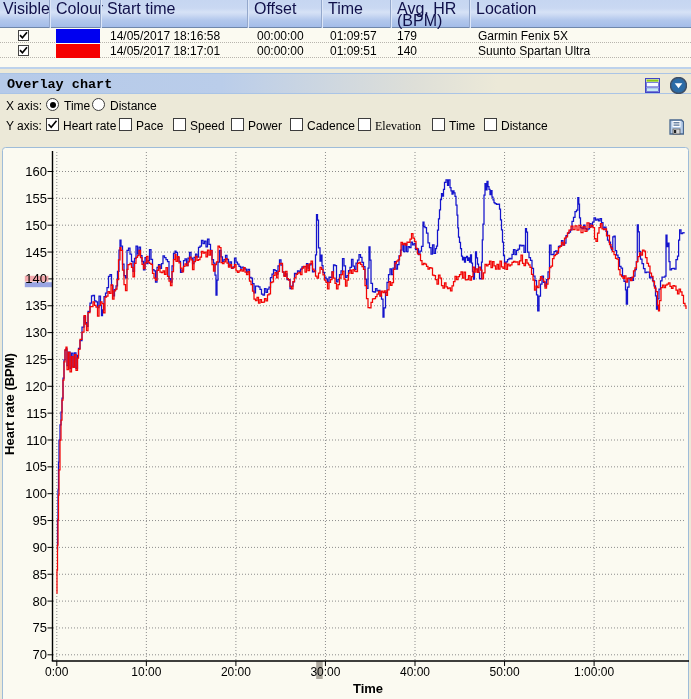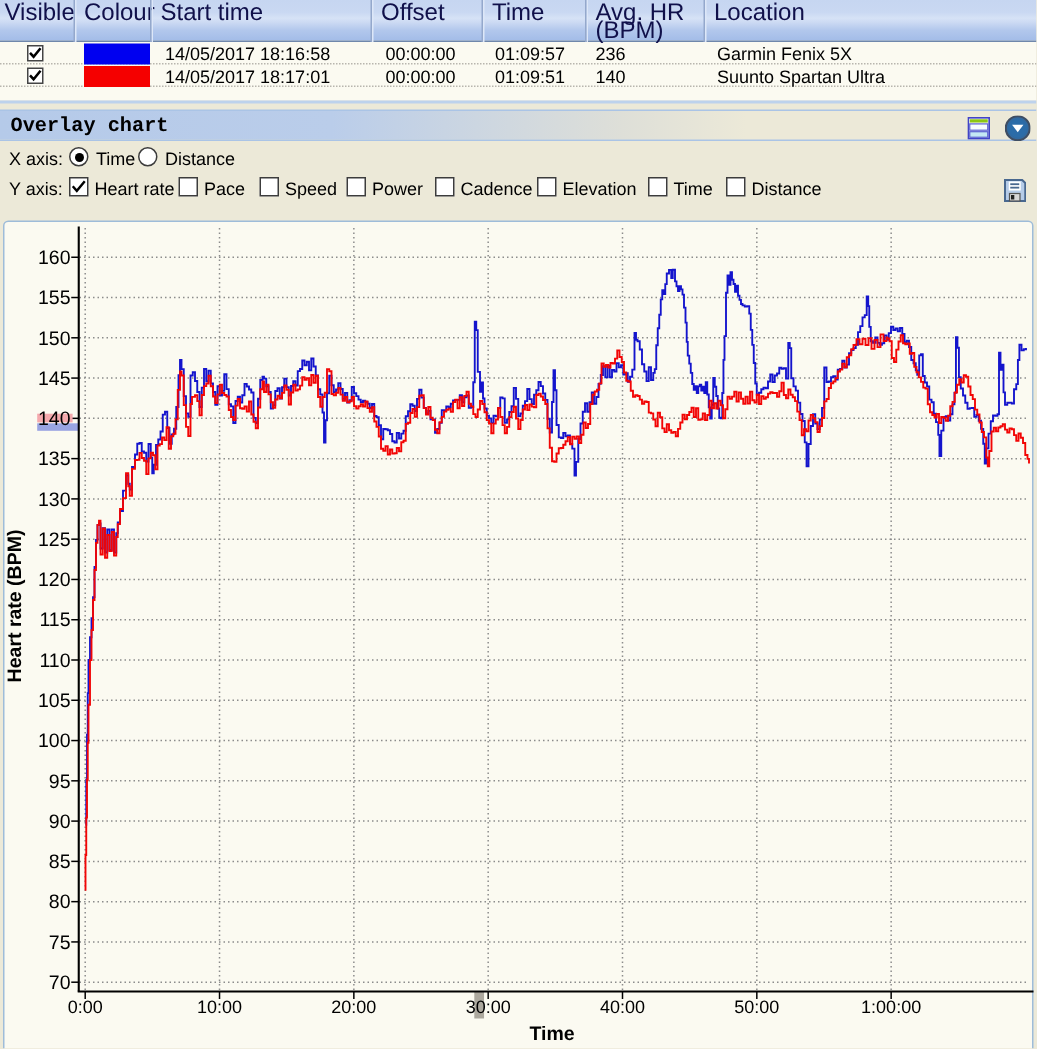--- a/index.html
+++ b/index.html
@@ -51,21 +51,21 @@
 <div class="trow" style="top:28px;">
 <span class="cb">
         <svg width="11" height="11" viewBox="0 0 11 11">
           <path d="M2 5.2 L4.4 7.8 L9 2.2" stroke="#000" stroke-width="1.7" fill="none"></path>
         </svg>
       </span>
 <span class="sw" style="background:#0000f0;"></span>
 <span class="tc" style="left:110px;">14/05/2017 18:16:58</span>
 <span class="tc" style="left:257px;">00:00:00</span>
 <span class="tc" style="left:330px;">01:09:57</span>
-<span class="tc" style="left:397px;">236</span>
+<span class="tc" style="left:397px;">179</span>
 <span class="tc" style="left:478px;">Garmin Fenix 5X</span>
 </div>
     <div class="trow" style="top:43px;">
 <span class="cb">
         <svg width="11" height="11" viewBox="0 0 11 11">
           <path d="M2 5.2 L4.4 7.8 L9 2.2" stroke="#000" stroke-width="1.7" fill="none"></path>
         </svg>
       </span>
 <span class="sw" style="background:#f50000;"></span>
 <span class="tc" style="left:110px;">14/05/2017 18:17:01</span>
@@ -108,21 +108,21 @@
       <span class="wlb" style="left:63px;">Heart rate</span>
       <span class="wcb" style="left:119px;"></span>
       <span class="wlb" style="left:136px;">Pace</span>
       <span class="wcb" style="left:173px;"></span>
       <span class="wlb" style="left:190px;">Speed</span>
       <span class="wcb" style="left:231px;"></span>
       <span class="wlb" style="left:248px;">Power</span>
       <span class="wcb" style="left:290px;"></span>
       <span class="wlb" style="left:307px;">Cadence</span>
       <span class="wcb" style="left:358px;"></span>
-      <span class="wlb" style="left:375px;">Elevation</span>
+      <span class="wlb" style="left:375px;font-family:Liberation Serif, serif;">Elevation</span>
       <span class="wcb" style="left:432px;"></span>
       <span class="wlb" style="left:449px;">Time</span>
       <span class="wcb" style="left:484px;"></span>
       <span class="wlb" style="left:501px;">Distance</span>
     </div>
  <svg width="15" height="16" style="position:absolute;left:669px;top:24px;" viewBox="0 0 15 16">
   <path d="M1 1 h11.5 l2 2 v12 h-13.5 z" fill="#b6cce8" stroke="#49688f" stroke-width="1.3"></path>
   <rect x="3.5" y="2" width="8" height="6" fill="#fff"></rect>
   <rect x="4.5" y="3.2" width="6" height="1.2" fill="#49688f"></rect>
   <rect x="4.5" y="5.5" width="6" height="1.2" fill="#49688f"></rect>

